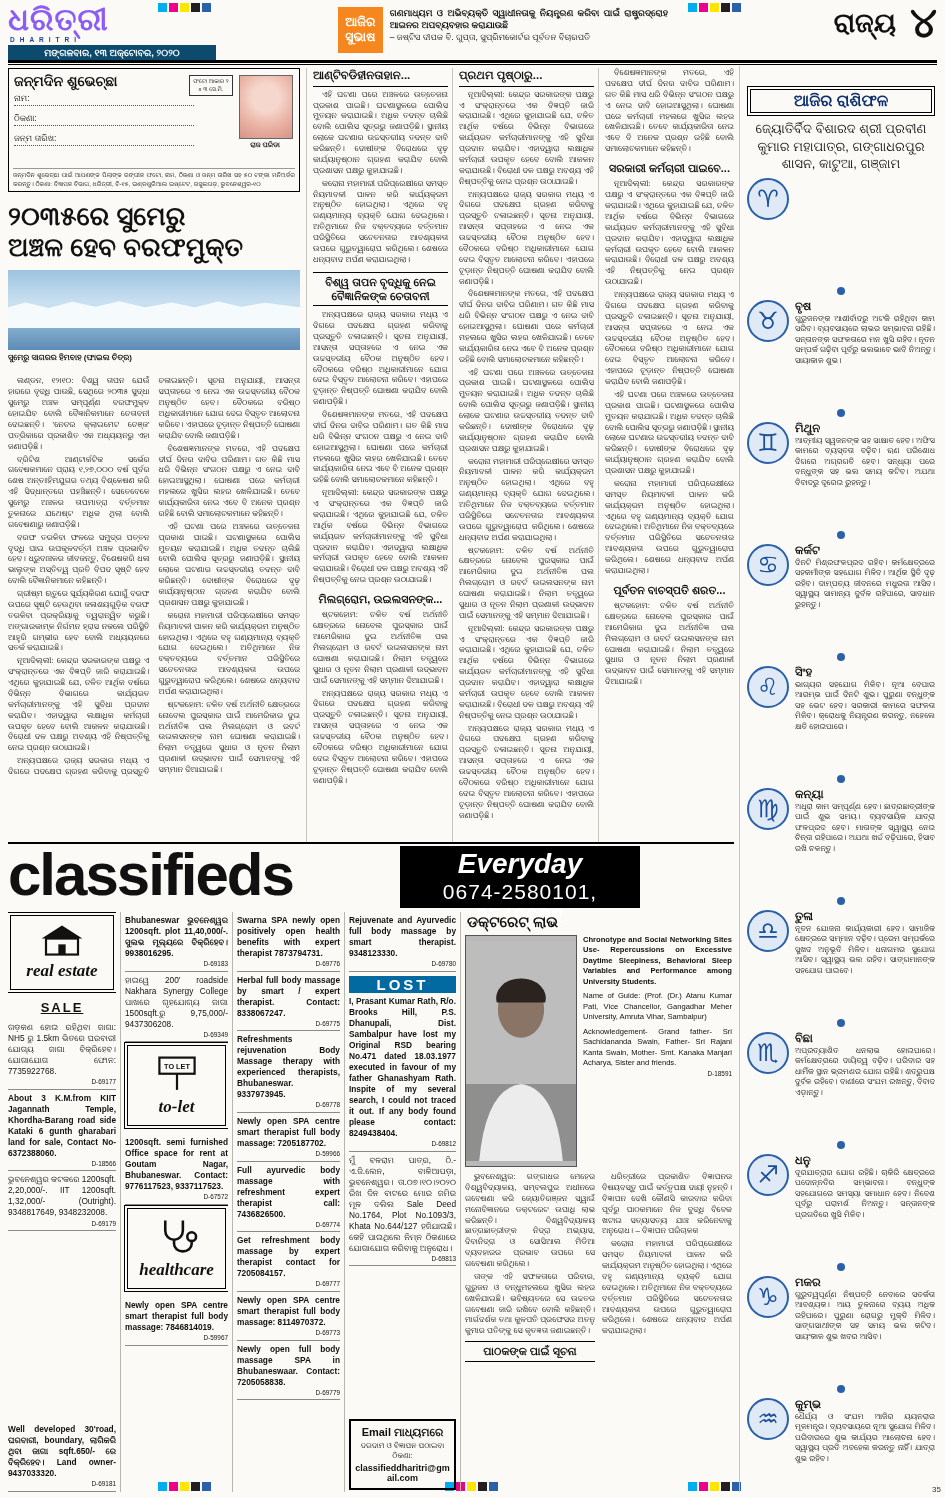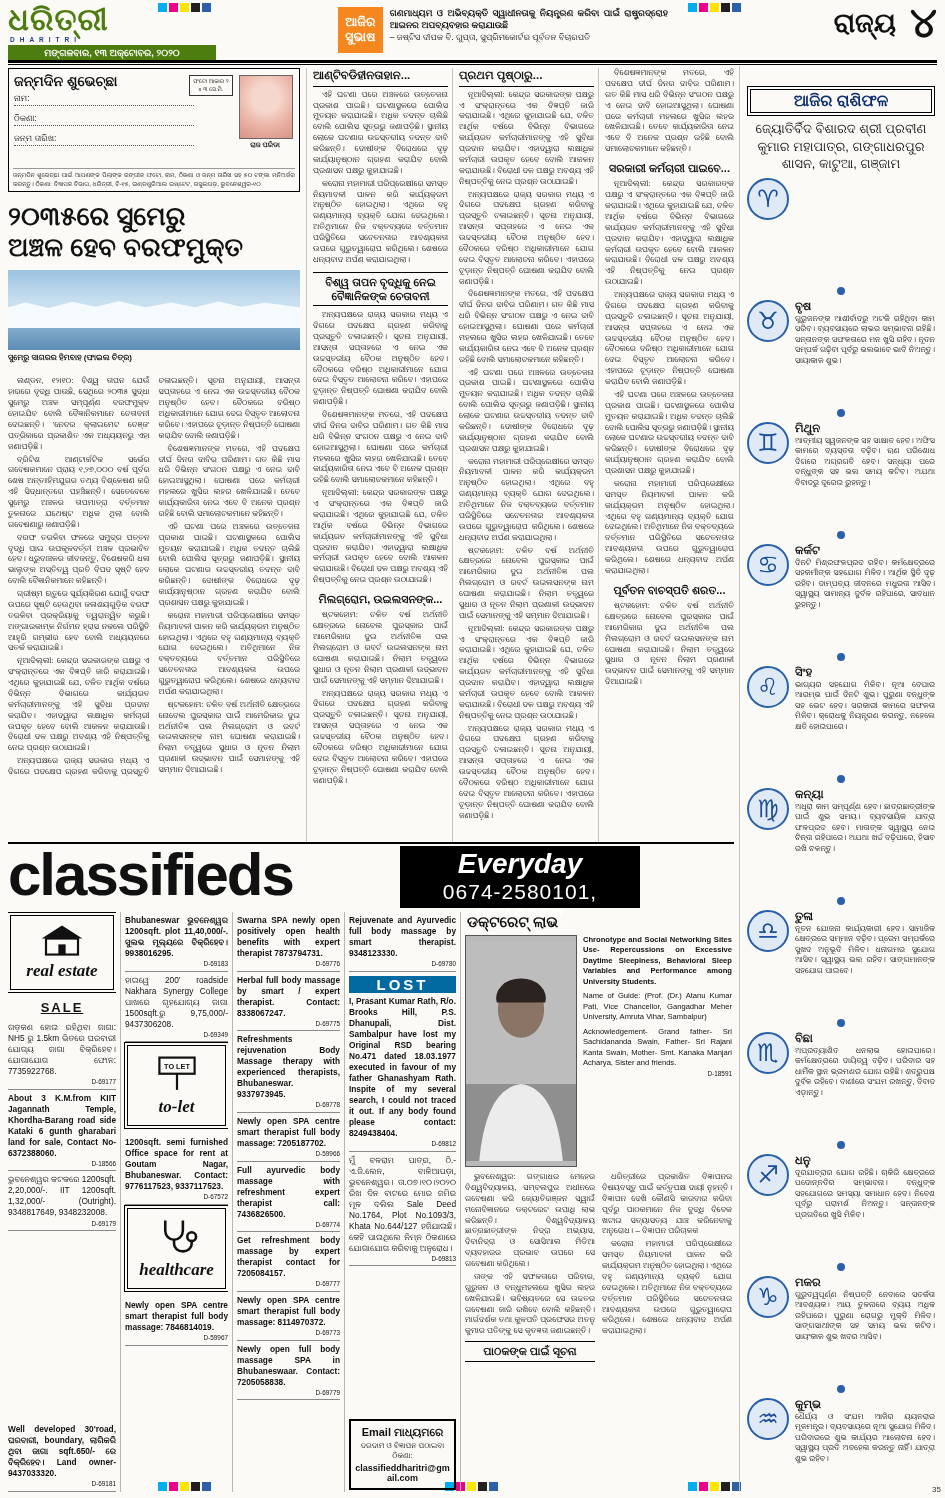--- a/index.html
+++ b/index.html
@@ -7,23 +7,23 @@
   body{position:relative;background:#fbfaf6;color:#111;font-family:"Liberation Sans",sans-serif;overflow:hidden}
   .abs{position:absolute}
 
   
   .regmarks{position:absolute;display:flex;gap:2px}
   .regmarks i{display:block;width:9px;height:9px}
   .sq-c{background:#00aeef}.sq-m{background:#ec008c}.sq-y{background:#ffe600}.sq-k{background:#231f20}.sq-b{background:#2a61a8}
 
   
   #logo-block{left:8px;top:4px;width:208px}
-  #logo{font-size:31px;font-weight:800;color:#4d7c0f;line-height:1;letter-spacing:1px}
+  #logo{font-size:31px;font-weight:800;color:#8b5cf6;line-height:1;letter-spacing:1px}
   #logo-sub{font-size:6.5px;letter-spacing:5px;color:#1d3f94;font-weight:bold;margin:1px 0 2px 2px}
-  #dateline{background:#4d7c0f;color:#fff;font-size:9.5px;font-weight:bold;text-align:center;padding:2px 4px}
+  #dateline{background:#0c4a6e;color:#fff;font-size:9.5px;font-weight:bold;text-align:center;padding:2px 4px}
   #subhash{left:338px;top:7px;width:330px;display:flex;gap:7px}
   #subhash-badge{width:62px;min-height:46px;background:#f6871f;color:#fff;font-weight:800;font-size:12.5px;
     display:flex;flex-direction:column;align-items:center;justify-content:center;line-height:1.2}
   #subhash-text{font-size:9px;font-weight:bold;line-height:1.35;text-align:justify}
   #subhash-text .attr{font-weight:normal;font-size:8.5px;margin-top:1px}
   #page-label{left:760px;top:2px;width:177px;display:flex;justify-content:flex-end;align-items:center;gap:14px}
   #page-label .sec{font-size:27px;font-weight:800}
   #page-label .num{font-size:42px;font-weight:800;line-height:1}
   #head-rule{left:8px;top:60px;width:929px;height:5px;border-top:3px solid #000;border-bottom:1px solid #000}
 

